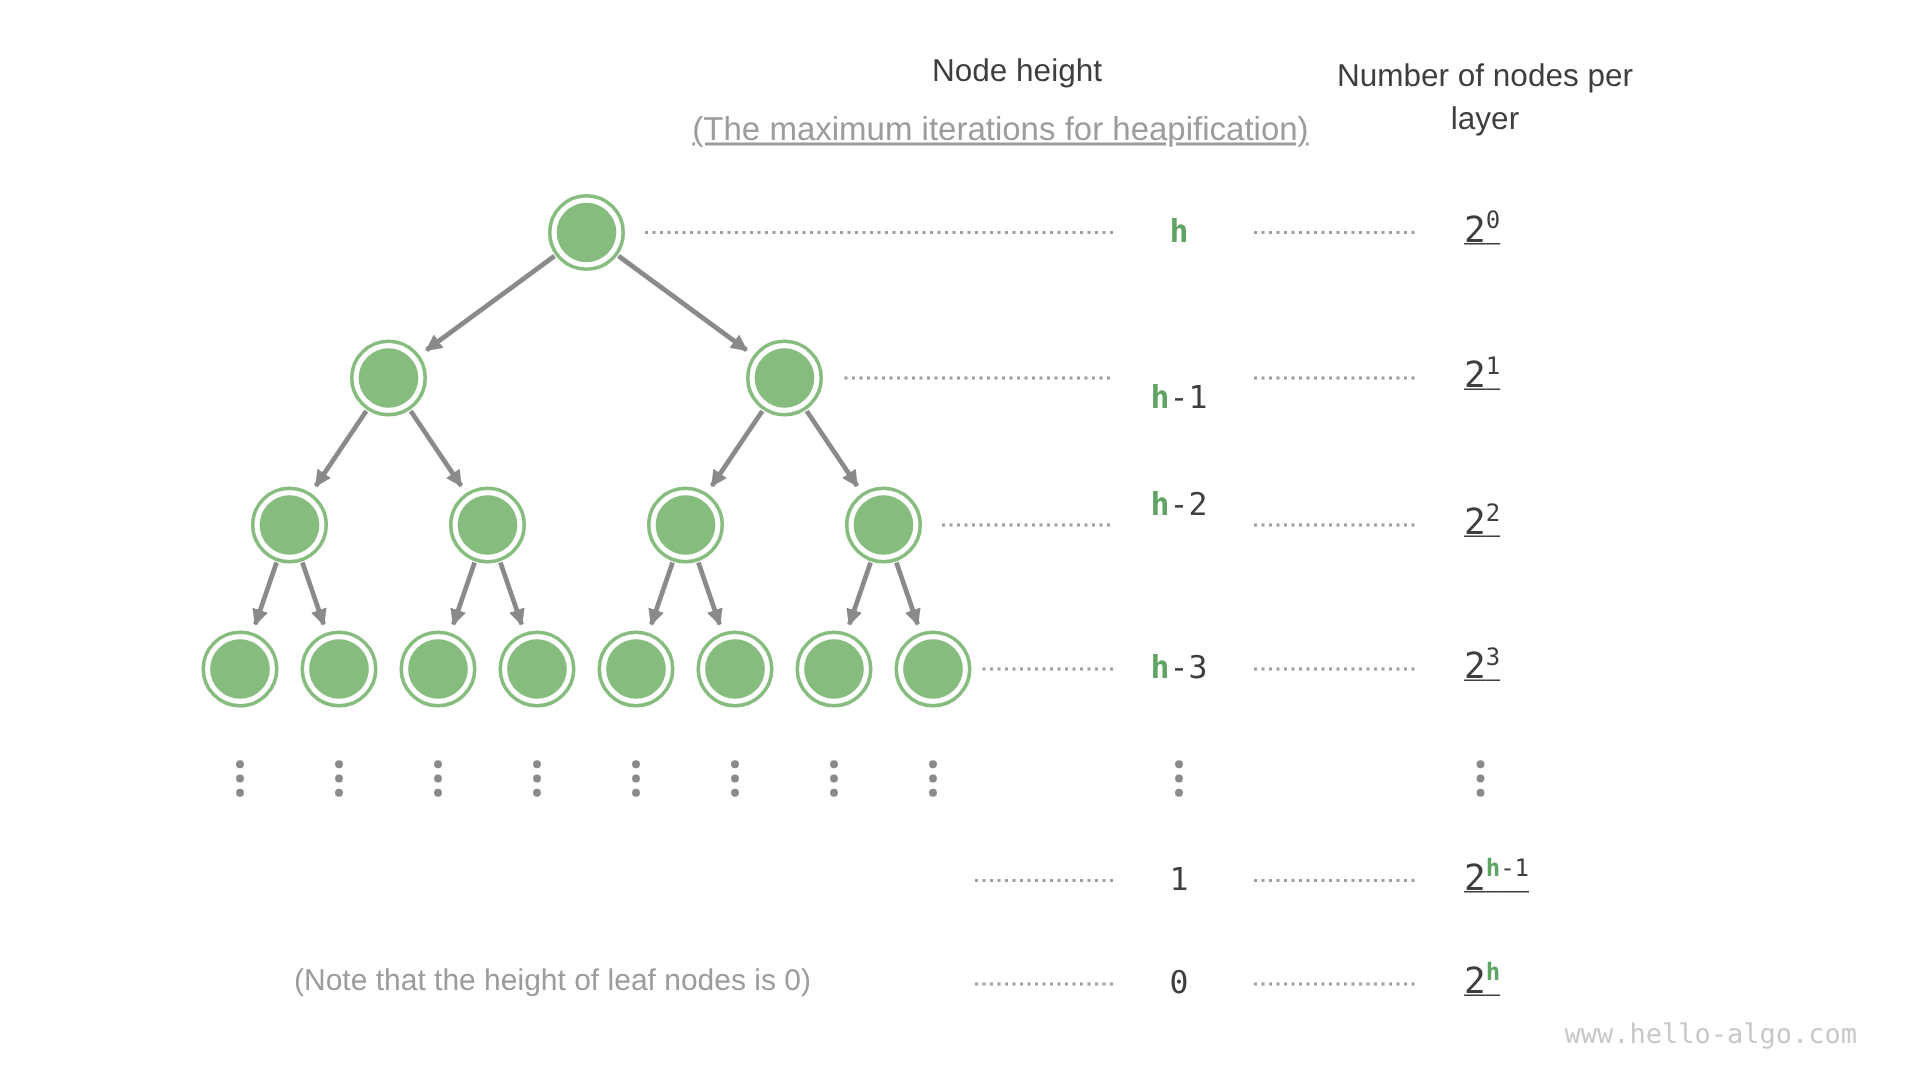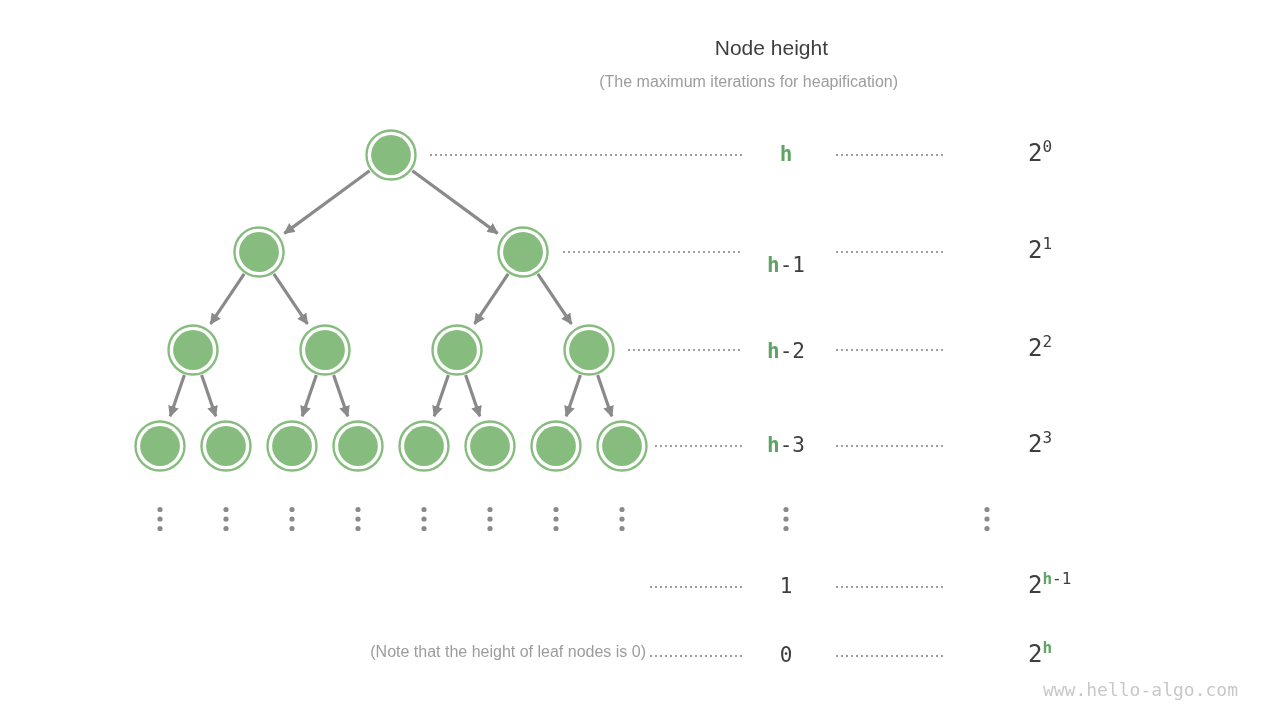--- a/index.html
+++ b/index.html
@@ -3,32 +3,32 @@
 <meta charset="utf-8">
 <style>
   html,body{margin:0;padding:0;}
   body{
     width:1280px;height:720px;background:#ffffff;position:relative;overflow:hidden;
     font-family:"Liberation Sans",sans-serif;
     --green:#5FA463; --dark:#3E3E3E; --gray:#9C9C9C; --wm:#C8C8C8;
   }
   #stage{position:absolute;left:0;top:0;width:1280px;height:720px;}
   #diagram{position:absolute;left:0;top:0;}
-  .hdr{position:absolute;text-align:right;}
+  .hdr{position:absolute;text-align:center;}
   #node-height-title{left:528px;top:36px;width:300px;font-size:21px;color:var(--dark);font-weight:500;}
-  #node-height-subtitle{left:458px;top:73px;width:440px;font-size:16px;color:var(--gray);}
+  #node-height-subtitle{left:447px;top:73px;width:440px;font-size:22px;color:var(--gray);text-decoration:underline;}
   #nodes-per-layer-title{left:880px;top:36px;width:220px;font-size:21px;color:var(--dark);font-weight:500;line-height:29px;}
   .hrow{position:absolute;left:726px;width:120px;text-align:center;
         font-family:"DejaVu Sans Mono",monospace;font-size:21px;color:var(--dark);}
-  .crow{position:absolute;left:1028px;font-family:"DejaVu Sans Mono",monospace;color:var(--dark);white-space:nowrap;}
+  .crow{position:absolute;left:976px;font-family:"DejaVu Sans Mono",monospace;color:var(--dark);white-space:nowrap;text-decoration:underline;}
   .crow .base{font-size:24px;font-weight:500;}
   .crow .exp{font-size:16px;position:relative;top:-9px;font-weight:500;}
   .g{color:var(--green);font-weight:bold;}
   .d{color:var(--dark);font-weight:500;}
-  #note{position:absolute;left:196px;top:643px;width:450px;text-align:right;font-size:16px;color:var(--gray);}
+  #note{position:absolute;left:196px;top:643px;width:450px;text-align:left;font-size:20px;color:var(--gray);}
   #watermark{position:absolute;right:42px;top:679px;font-family:"DejaVu Sans Mono",monospace;font-size:18px;color:var(--wm);}
 </style>
 </head>
 <body style="--green: #5FA463; --dark: #3E3E3E; --gray: #9C9C9C; --wm: #C8C8C8;">
 
 <div id="stage">
   <svg id="diagram" width="1280" height="720">
       <defs>
         <marker id="ah" viewBox="0 0 11 11" refX="10" refY="5.5" markerWidth="11" markerHeight="11" orient="auto" markerUnits="userSpaceOnUse">
           <path d="M0,0 L11,5.5 L0,11 Z" fill="#8A8A8A"></path>
@@ -119,27 +119,28 @@
       <circle cx="786" cy="528.5" r="2.6" fill="#8A8A8A"></circle>
       <circle cx="987" cy="509.5" r="2.6" fill="#8A8A8A"></circle>
       <circle cx="987" cy="519" r="2.6" fill="#8A8A8A"></circle>
       <circle cx="987" cy="528.5" r="2.6" fill="#8A8A8A"></circle>
     </svg>
 
   <div class="hdr" id="node-height-title">Node height</div>
 
   <div class="hdr" id="node-height-subtitle">(The maximum iterations for heapification)</div>
 
+  <div class="hdr" id="nodes-per-layer-title">Number of nodes per layer</div>
 
   <div id="rows">
       <div class="hrow" style="top: 142px;"><span class="g">h</span></div>
       <div class="crow" style="top: 139px;"><span class="base d">2</span><span class="exp"><span class="d">0</span></span></div>
       <div class="hrow" style="top: 253px;"><span class="g">h</span><span class="d">-1</span></div>
       <div class="crow" style="top: 236px; text-align: right;"><span class="base d">2</span><span class="exp"><span class="d">1</span></span></div>
-      <div class="hrow" style="top: 339px;"><span class="g">h</span><span class="d">-2</span></div>
+      <div class="hrow" style="top: 324px;"><span class="g">h</span><span class="d">-2</span></div>
       <div class="crow" style="top: 334px;"><span class="base d">2</span><span class="exp"><span class="d">2</span></span></div>
       <div class="hrow" style="top: 433px; text-align: center;"><span class="g">h</span><span class="d">-3</span></div>
       <div class="crow" style="top: 430px; text-align: right;"><span class="base d">2</span><span class="exp"><span class="d">3</span></span></div>
       <div class="hrow" style="top: 574px;"><span class="d">1</span></div>
       <div class="crow" style="top: 571px;"><span class="base d">2</span><span class="exp"><span class="g">h</span><span class="d">-1</span></span></div>
       <div class="hrow" style="top: 643px;"><span class="d">0</span></div>
       <div class="crow" style="top: 640px;"><span class="base d">2</span><span class="exp"><span class="g">h</span></span></div>
     </div>
 
   <div id="note">(Note that the height of leaf nodes is 0)</div>

